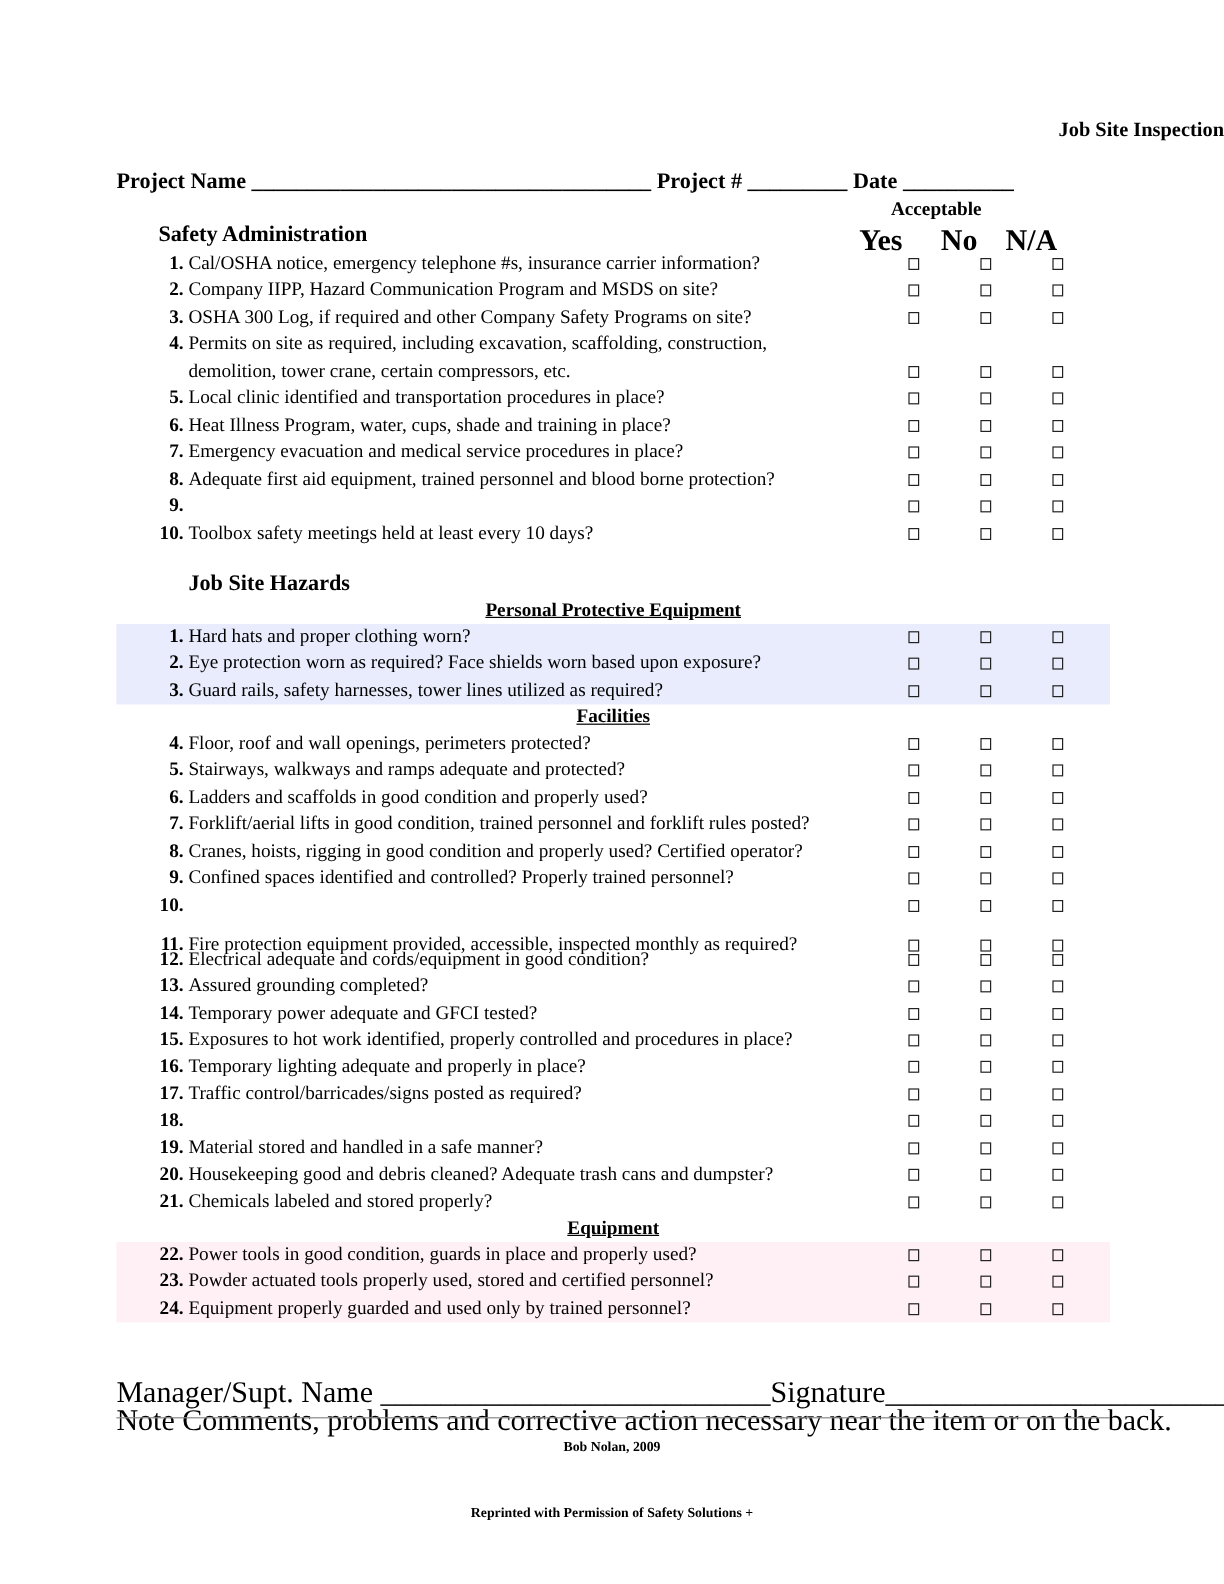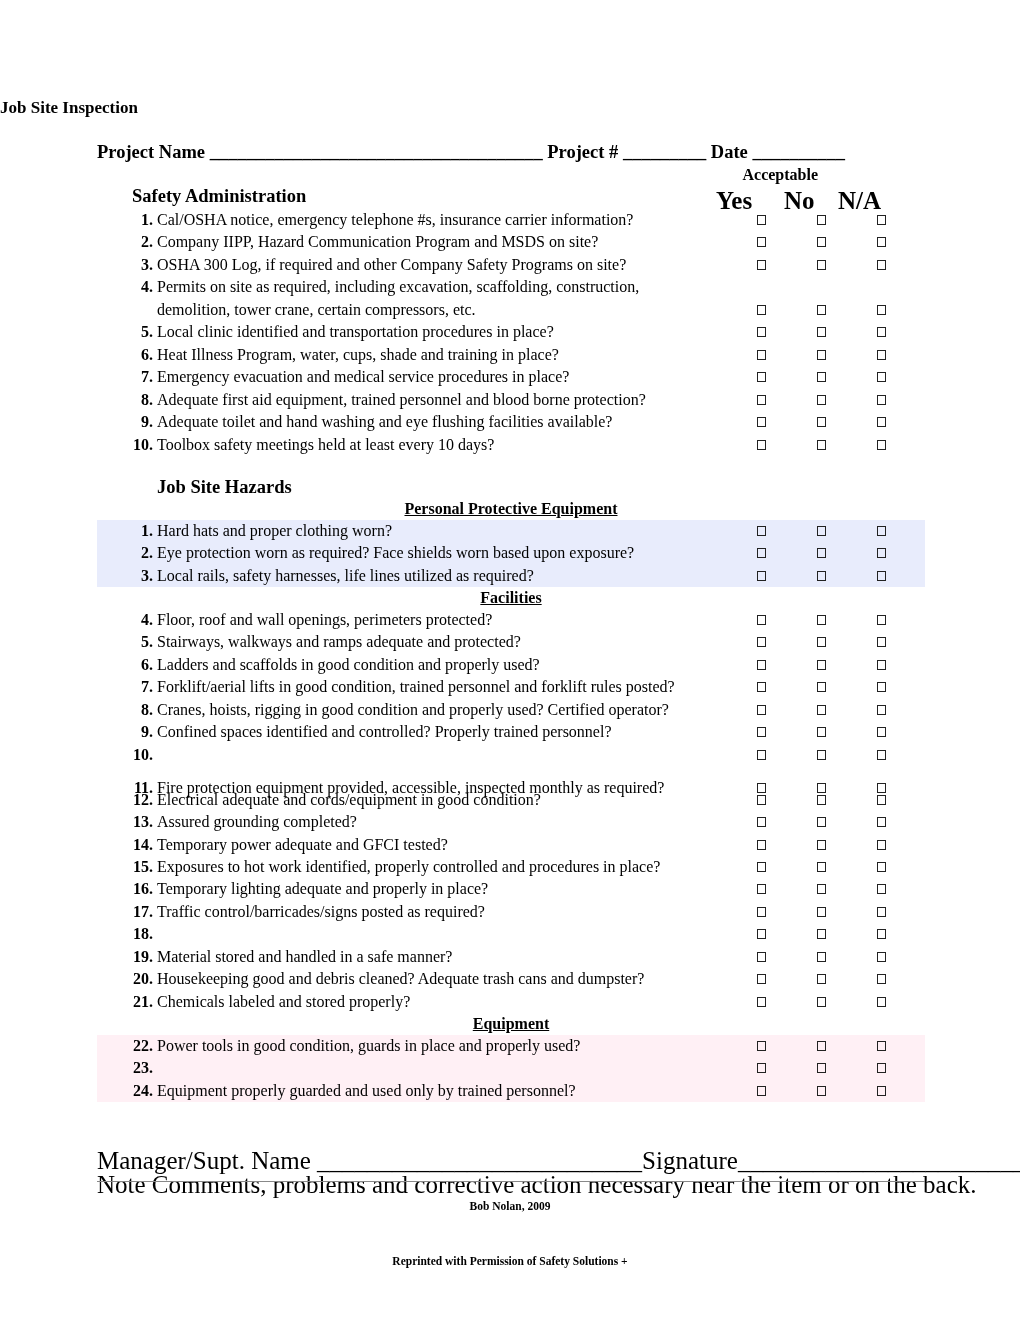--- a/index.html
+++ b/index.html
@@ -2,21 +2,21 @@
 <html><head>
   <meta charset="utf-8">
   <style>
     html, body { margin: 0; padding: 0; background: #ffffff; }
     body {
       width: 1020px; height: 1320px; position: relative;
       font-family: "Liberation Serif", serif; color: #000;
     }
     .page { position: absolute; left: 0; top: 0; width: 1020px; height: 1320px; }
     .title {
-      position: absolute; top: 98px; left: 0; width: 1020px; text-align: left;
+      position: absolute; top: 98px; left: 0; width: 1020px; text-align: right;
       font-weight: bold; font-size: 17px;
     }
     .project-line {
       position: absolute; top: 142px; left: 97px; width: 830px;
       font-weight: bold; font-size: 18.5px; white-space: nowrap;
     }
     .acceptable {
       position: absolute; top: 166px; left: 700px; width: 118px; text-align: right;
       font-weight: bold; font-size: 16px;
     }
@@ -137,21 +137,20 @@
       </div>
       <div class="row" style="top: 388.6px;">
         <span class="num">8.</span>
         <span class="text">Adequate first aid equipment, trained personnel and blood borne protection?</span>
         <span class="box b1"></span>
         <span class="box b2"></span>
         <span class="box b3"></span>
       </div>
       <div class="row" style="top: 411.05px;">
         <span class="num">9.</span>
-        <span class="text">Adequate toilet and hand washing and eye flushing facilities available?</span>
         <span class="box b1"></span>
         <span class="box b2"></span>
         <span class="box b3"></span>
       </div>
       <div class="row" style="top: 433.5px;">
         <span class="num">10.</span>
         <span class="text">Toolbox safety meetings held at least every 10 days?</span>
         <span class="box b1"></span>
         <span class="box b2"></span>
         <span class="box b3"></span>
@@ -171,21 +170,21 @@
       </div>
       <div class="row ppe" style="top: 542.4px;">
         <span class="num">2.</span>
         <span class="text">Eye protection worn as required?  Face shields worn based upon exposure?</span>
         <span class="box b1"></span>
         <span class="box b2"></span>
         <span class="box b3"></span>
       </div>
       <div class="row ppe" style="top: 564.8px;">
         <span class="num">3.</span>
-        <span class="text">Local rails, safety harnesses, life lines utilized as required?</span>
+        <span class="text">Guard rails, safety harnesses, tower lines utilized as required?</span>
         <span class="box b1"></span>
         <span class="box b2"></span>
         <span class="box b3"></span>
       </div>
     </div>
 
   <div class="subhead" style="top:588px;">Facilities</div>
   <div id="fac-rows">
       <div class="row" style="top: 609px;">
         <span class="num">4.</span>
@@ -317,20 +316,21 @@
   <div id="eq-rows">
       <div class="row equip" style="top: 1035px;">
         <span class="num">22.</span>
         <span class="text">Power tools in good condition, guards in place and properly used?</span>
         <span class="box b1"></span>
         <span class="box b2"></span>
         <span class="box b3"></span>
       </div>
       <div class="row equip" style="top: 1057.4px;">
         <span class="num">23.</span>
+        <span class="text">Powder actuated tools properly used, stored and certified personnel?</span>
         <span class="box b1"></span>
         <span class="box b2"></span>
         <span class="box b3"></span>
       </div>
       <div class="row equip" style="top: 1079.8px;">
         <span class="num">24.</span>
         <span class="text">Equipment properly guarded and used only by trained personnel?</span>
         <span class="box b1"></span>
         <span class="box b2"></span>
         <span class="box b3"></span>

